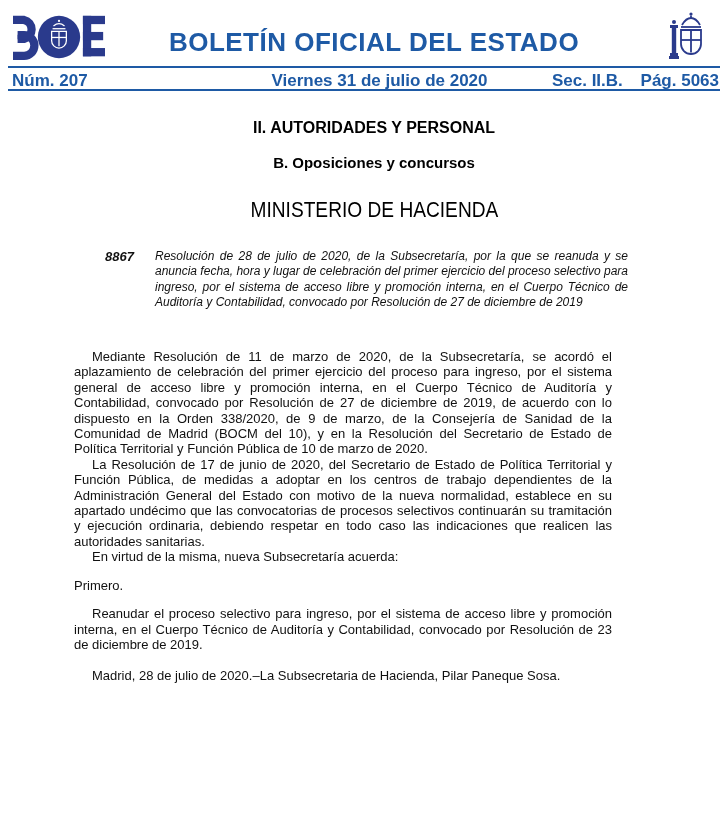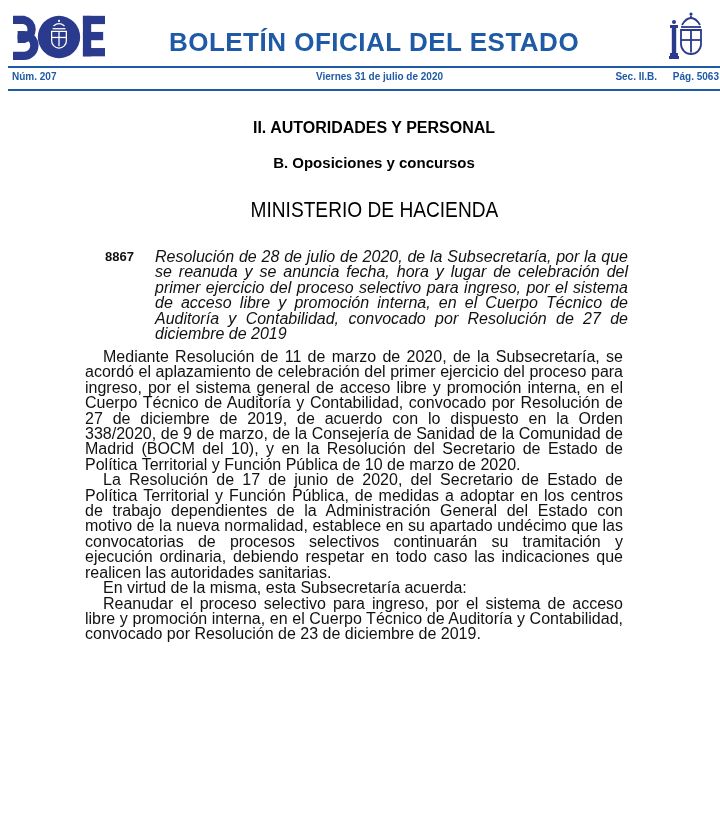--- a/index.html
+++ b/index.html
@@ -15,41 +15,41 @@
     font-size:26px;font-weight:bold;letter-spacing:.5px;color:var(--boe_blue,#1e5aa5);
     white-space:nowrap;
   }
   .escudo{position:absolute;right:6px;top:11px;width:46px;height:54px;color:var(--logo_navy,#2a3a8c);}
   
   .rule{position:absolute;left:8px;right:0;height:2px;background:var(--boe_blue,#1e5aa5);}
   .rule-top{top:66px;}
   .rule-bottom{top:89px;}
   .header-bar{
     position:absolute;left:12px;right:1px;top:71px;height:16px;
-    font-size:10px;font-weight:bold;color:var(--boe_blue,#1e5aa5);
+    font-size:17px;font-weight:bold;color:var(--boe_blue,#1e5aa5);
   }
   .header-bar .issue{position:absolute;left:0;top:0;}
   .header-bar .date{position:absolute;left:0;right:0;top:0;text-align:center;transform:translateX(14px);}
   .header-bar .sec-page{position:absolute;right:0;top:0;white-space:nowrap;}
   .header-bar .pg{margin-left:13px;}
   
   .h-center{position:absolute;left:0;right:0;text-align:center;transform:translateX(14px);color:#000;}
   .h-section{top:119px;font-size:16px;font-weight:bold;}
   .h-sub{top:154px;font-size:15px;font-weight:bold;}
   .h-ministry{top:197px;font-size:22px;font-weight:normal;}
   .h-ministry .narrow{display:inline-block;transform:scaleX(0.87);transform-origin:center;white-space:nowrap;}
   
   .item{position:absolute;left:105px;top:249px;width:523px;display:flex;align-items:flex-start;}
-  .item-num{flex:none;width:50px;font-size:13px;font-weight:bold;line-height:15.4px;}
+  .item-num{flex:none;width:50px;font-size:13px;font-weight:bold;line-height:15.4px;font-style:italic;}
   .item-summary{
-    margin:0;width:473px;font-size:16px;font-style:italic;line-height:15.4px;
+    margin:0;width:473px;font-size:12px;font-style:italic;line-height:15.4px;
     text-align:justify;
   }
   
-  .body-col{position:absolute;left:85px;top:349px;width:538px;font-size:16px;line-height:15.4px;}
+  .body-col{position:absolute;left:74px;top:349px;width:538px;font-size:13px;line-height:15.4px;}
   .body-col p{margin:0;}
   .body-col .para{text-indent:18px;text-align:justify;}
   .body-col .sec-label{margin:13px 0;text-indent:0;text-align:left;}
   .body-col .signature{margin-top:16px;text-indent:18px;text-align:left;}
 </style>
 </head>
 <body>
 
 <div class="page">
 
@@ -115,17 +115,19 @@
   </div>
 
   <div class="item">
     <span class="item-num">8867</span>
     <p class="item-summary">Resolución de 28 de julio de 2020, de la Subsecretaría, por la que se reanuda y se anuncia fecha, hora y lugar de celebración del primer ejercicio del proceso selectivo para ingreso, por el sistema de acceso libre y promoción interna, en el Cuerpo Técnico de Auditoría y Contabilidad, convocado por Resolución de 27 de diciembre de 2019</p>
   </div>
 
   <div class="body-col">
       <p class="para">Mediante Resolución de 11 de marzo de 2020, de la Subsecretaría, se acordó el aplazamiento de celebración del primer ejercicio del proceso para ingreso, por el sistema general de acceso libre y promoción interna, en el Cuerpo Técnico de Auditoría y Contabilidad, convocado por Resolución de 27 de diciembre de 2019, de acuerdo con lo dispuesto en la Orden 338/2020, de 9 de marzo, de la Consejería de Sanidad de la Comunidad de Madrid (BOCM del 10), y en la Resolución del Secretario de Estado de Política Territorial y Función Pública de 10 de marzo de 2020.</p>
       <p class="para">La Resolución de 17 de junio de 2020, del Secretario de Estado de Política Territorial y Función Pública, de medidas a adoptar en los centros de trabajo dependientes de la Administración General del Estado con motivo de la nueva normalidad, establece en su apartado undécimo que las convocatorias de procesos selectivos continuarán su tramitación y ejecución ordinaria, debiendo respetar en todo caso las indicaciones que realicen las autoridades sanitarias.</p>
-      <p class="para">En virtud de la misma, esta Subsecretaría acuerda:</p>
+      <p class="para">En virtud de la misma, nueva Subsecretaría acuerda:</p>
+      <p class="sec-label">Primero.</p>
       <p class="para">Reanudar el proceso selectivo para ingreso, por el sistema de acceso libre y promoción interna, en el Cuerpo Técnico de Auditoría y Contabilidad, convocado por Resolución de 23 de diciembre de 2019.</p>
+      <p class="signature">Madrid, 28 de julio de 2020.–La Subsecretaria de Hacienda, Pilar Paneque Sosa.</p>
     </div>
 
 </div>
 
 </body></html>

